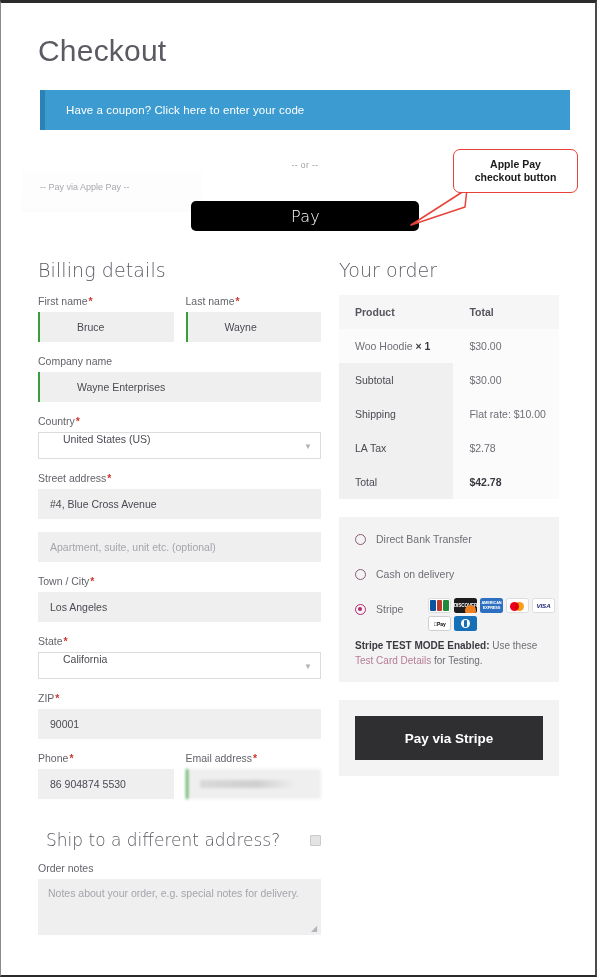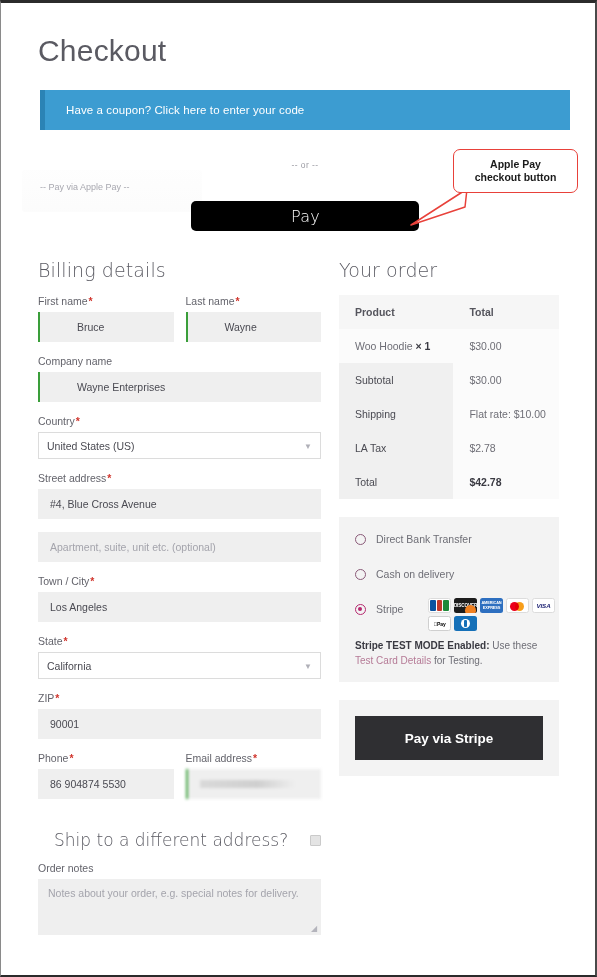--- a/index.html
+++ b/index.html
@@ -176,24 +176,24 @@
     background-image:linear-gradient(90deg,#d9d9d9,#cfcfcf 60%,#efefef);
     background-size:72% 8px;
     background-position:12px center;
     background-repeat:no-repeat;
     filter:blur(1.6px);
   }
   .sel{
     width:100%; height:27px;
     background:#ffffff;
     border:1px solid #dcdcdc;
-    padding:0 22px 0 8px;
+    padding:0 22px 0 24px;
     font-size:10.5px;
     color:#4a4a52;
-    display:flex; align-items:center;
+    display:flex; align-items:flex-start;
     position:relative;
     cursor:pointer;
   }
   .sel .caret{
     position:absolute; right:8px; top:50%;
     transform:translateY(-50%);
     color:#b0b0b8; font-size:8px;
   }
   .notes-area{
     width:100%; height:56px;
@@ -205,21 +205,21 @@
     position:relative;
     font-family:"Liberation Sans", sans-serif;
   }
   .resize-grip{
     position:absolute; right:2px; bottom:2px;
     width:8px; height:8px;
     color:#b4b4bc; font-size:8px; line-height:8px;
   }
   .ship-head{
     display:flex; align-items:center; justify-content:space-between;
-    margin:18px 0 12px 16px;
+    margin:18px 0 12px 8px;
   }
   .ship-title{
     font-family:"DejaVu Sans", sans-serif;
     font-weight:300;
     font-size:17px;
     color:#5a5a62;
   }
   .ship-check{
     width:11px; height:11px;
     background:#e4e4e4;

